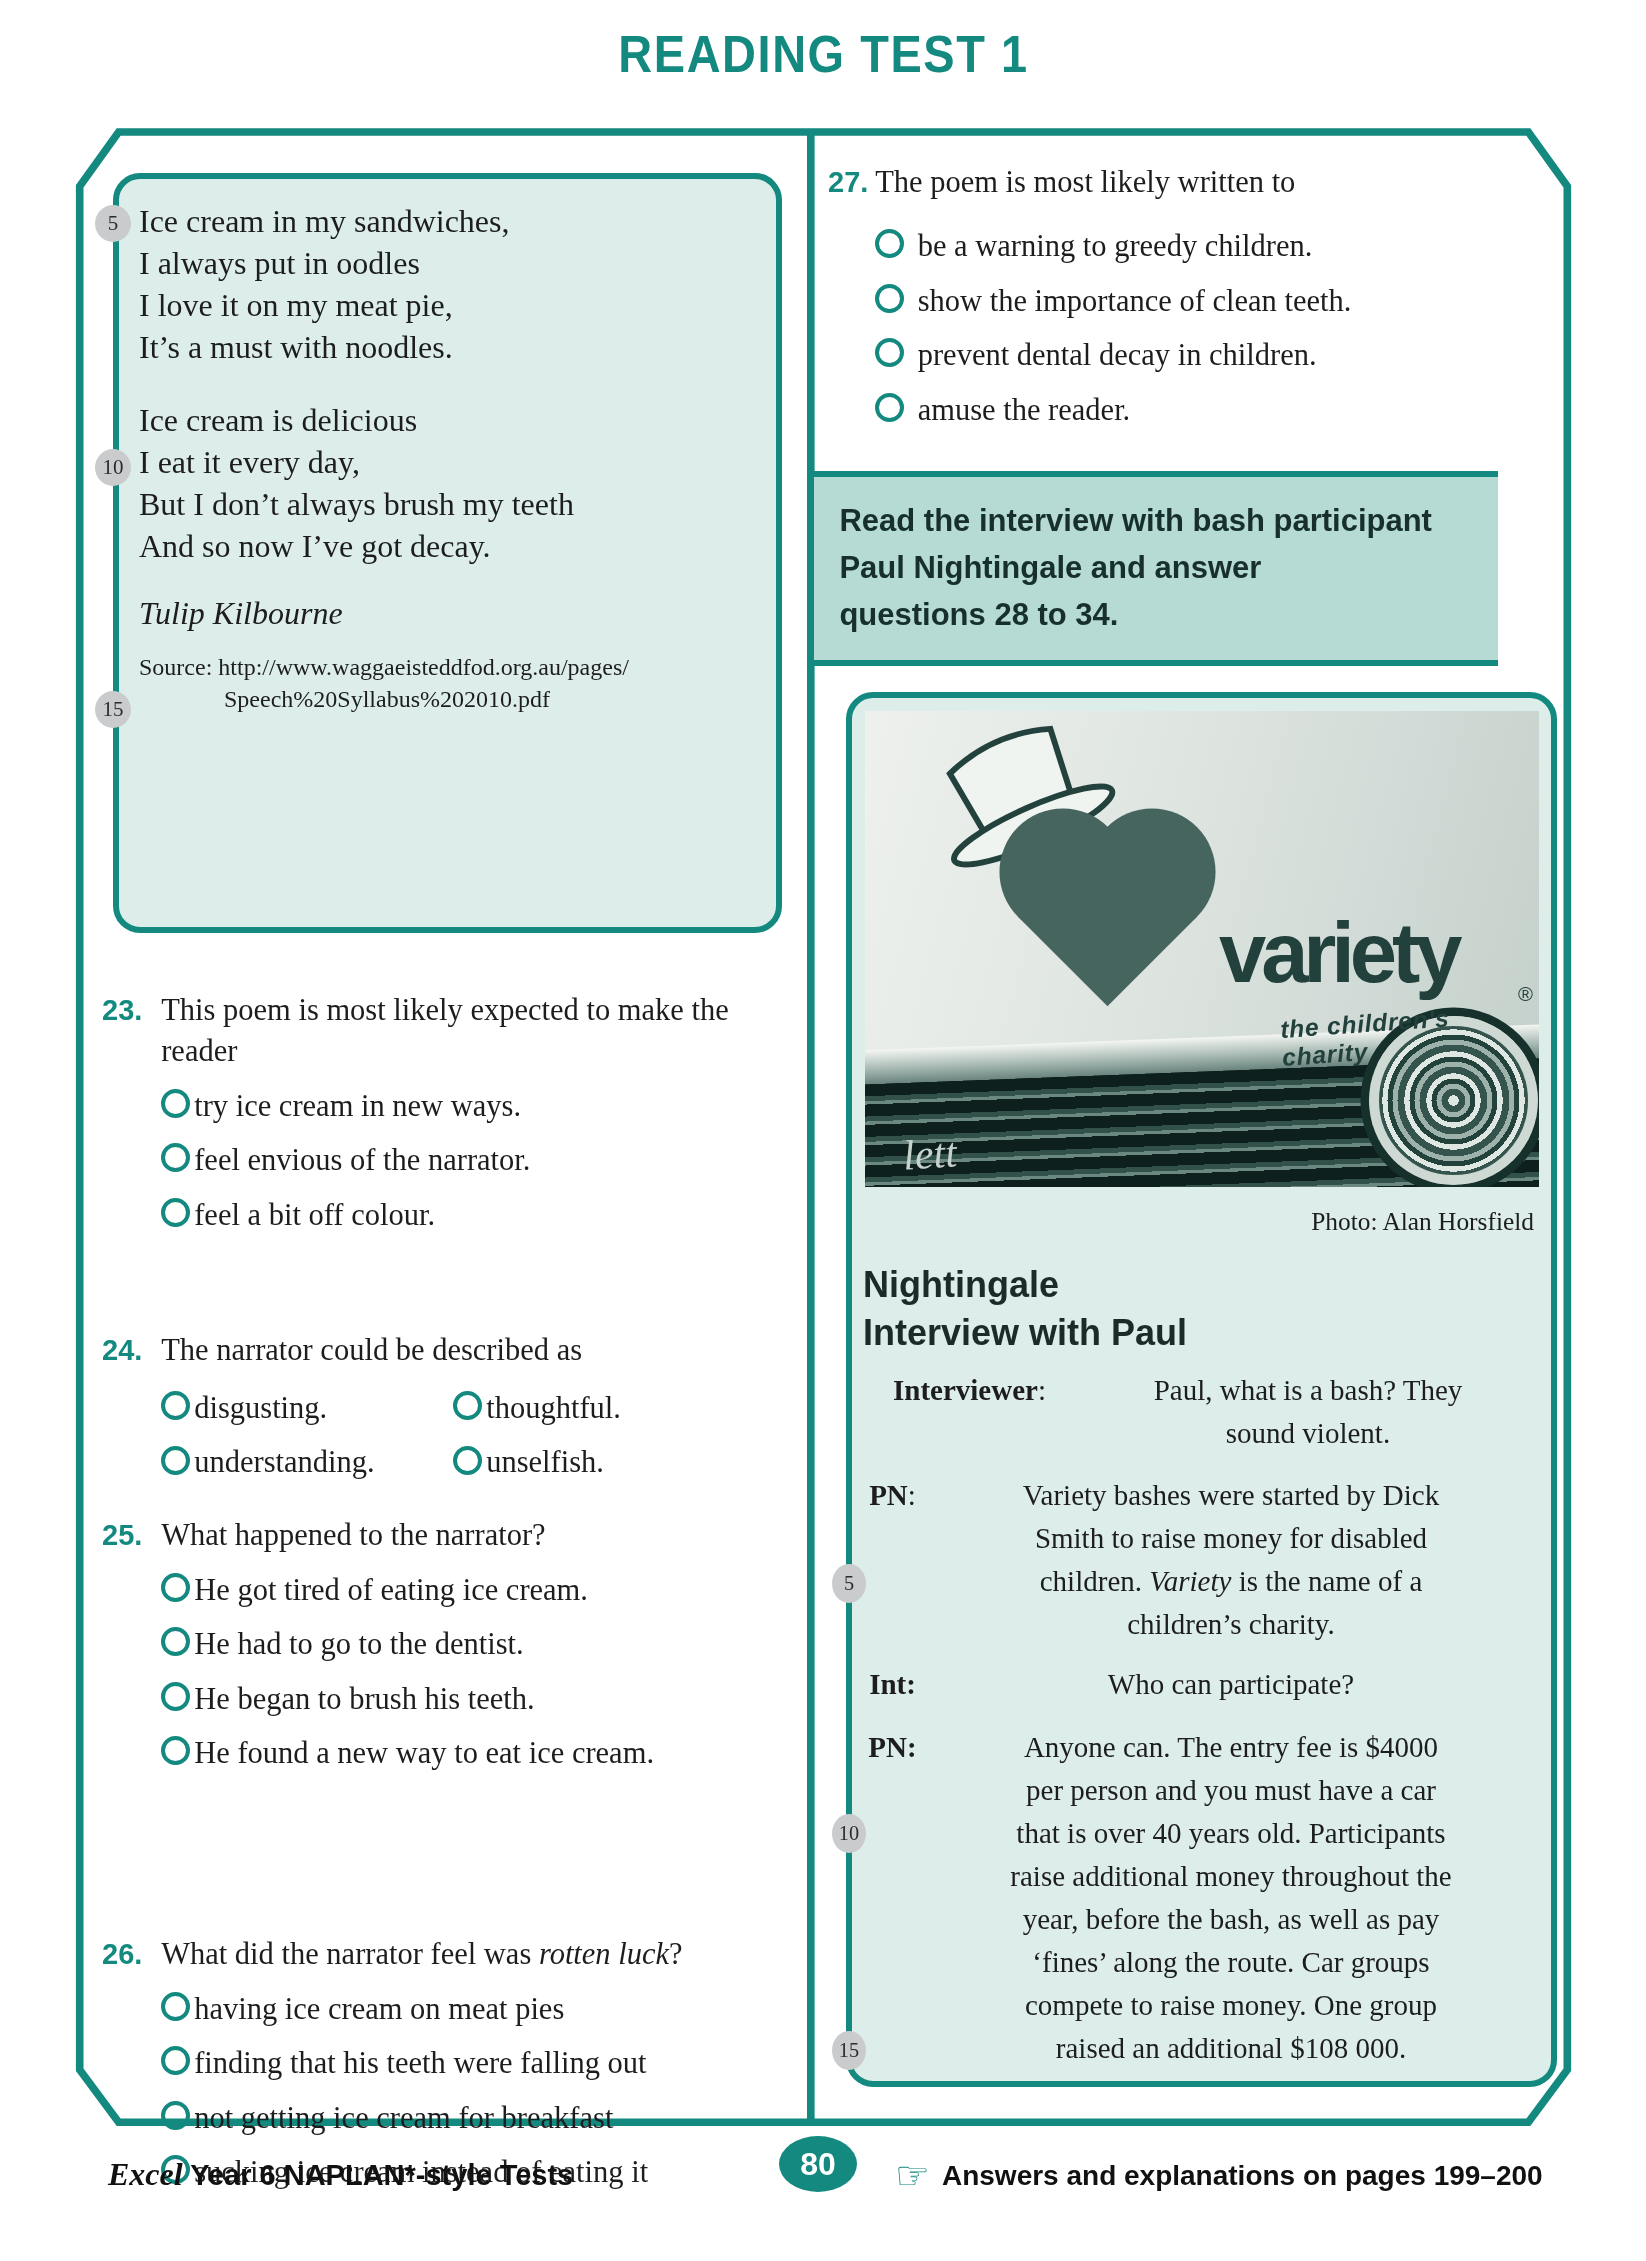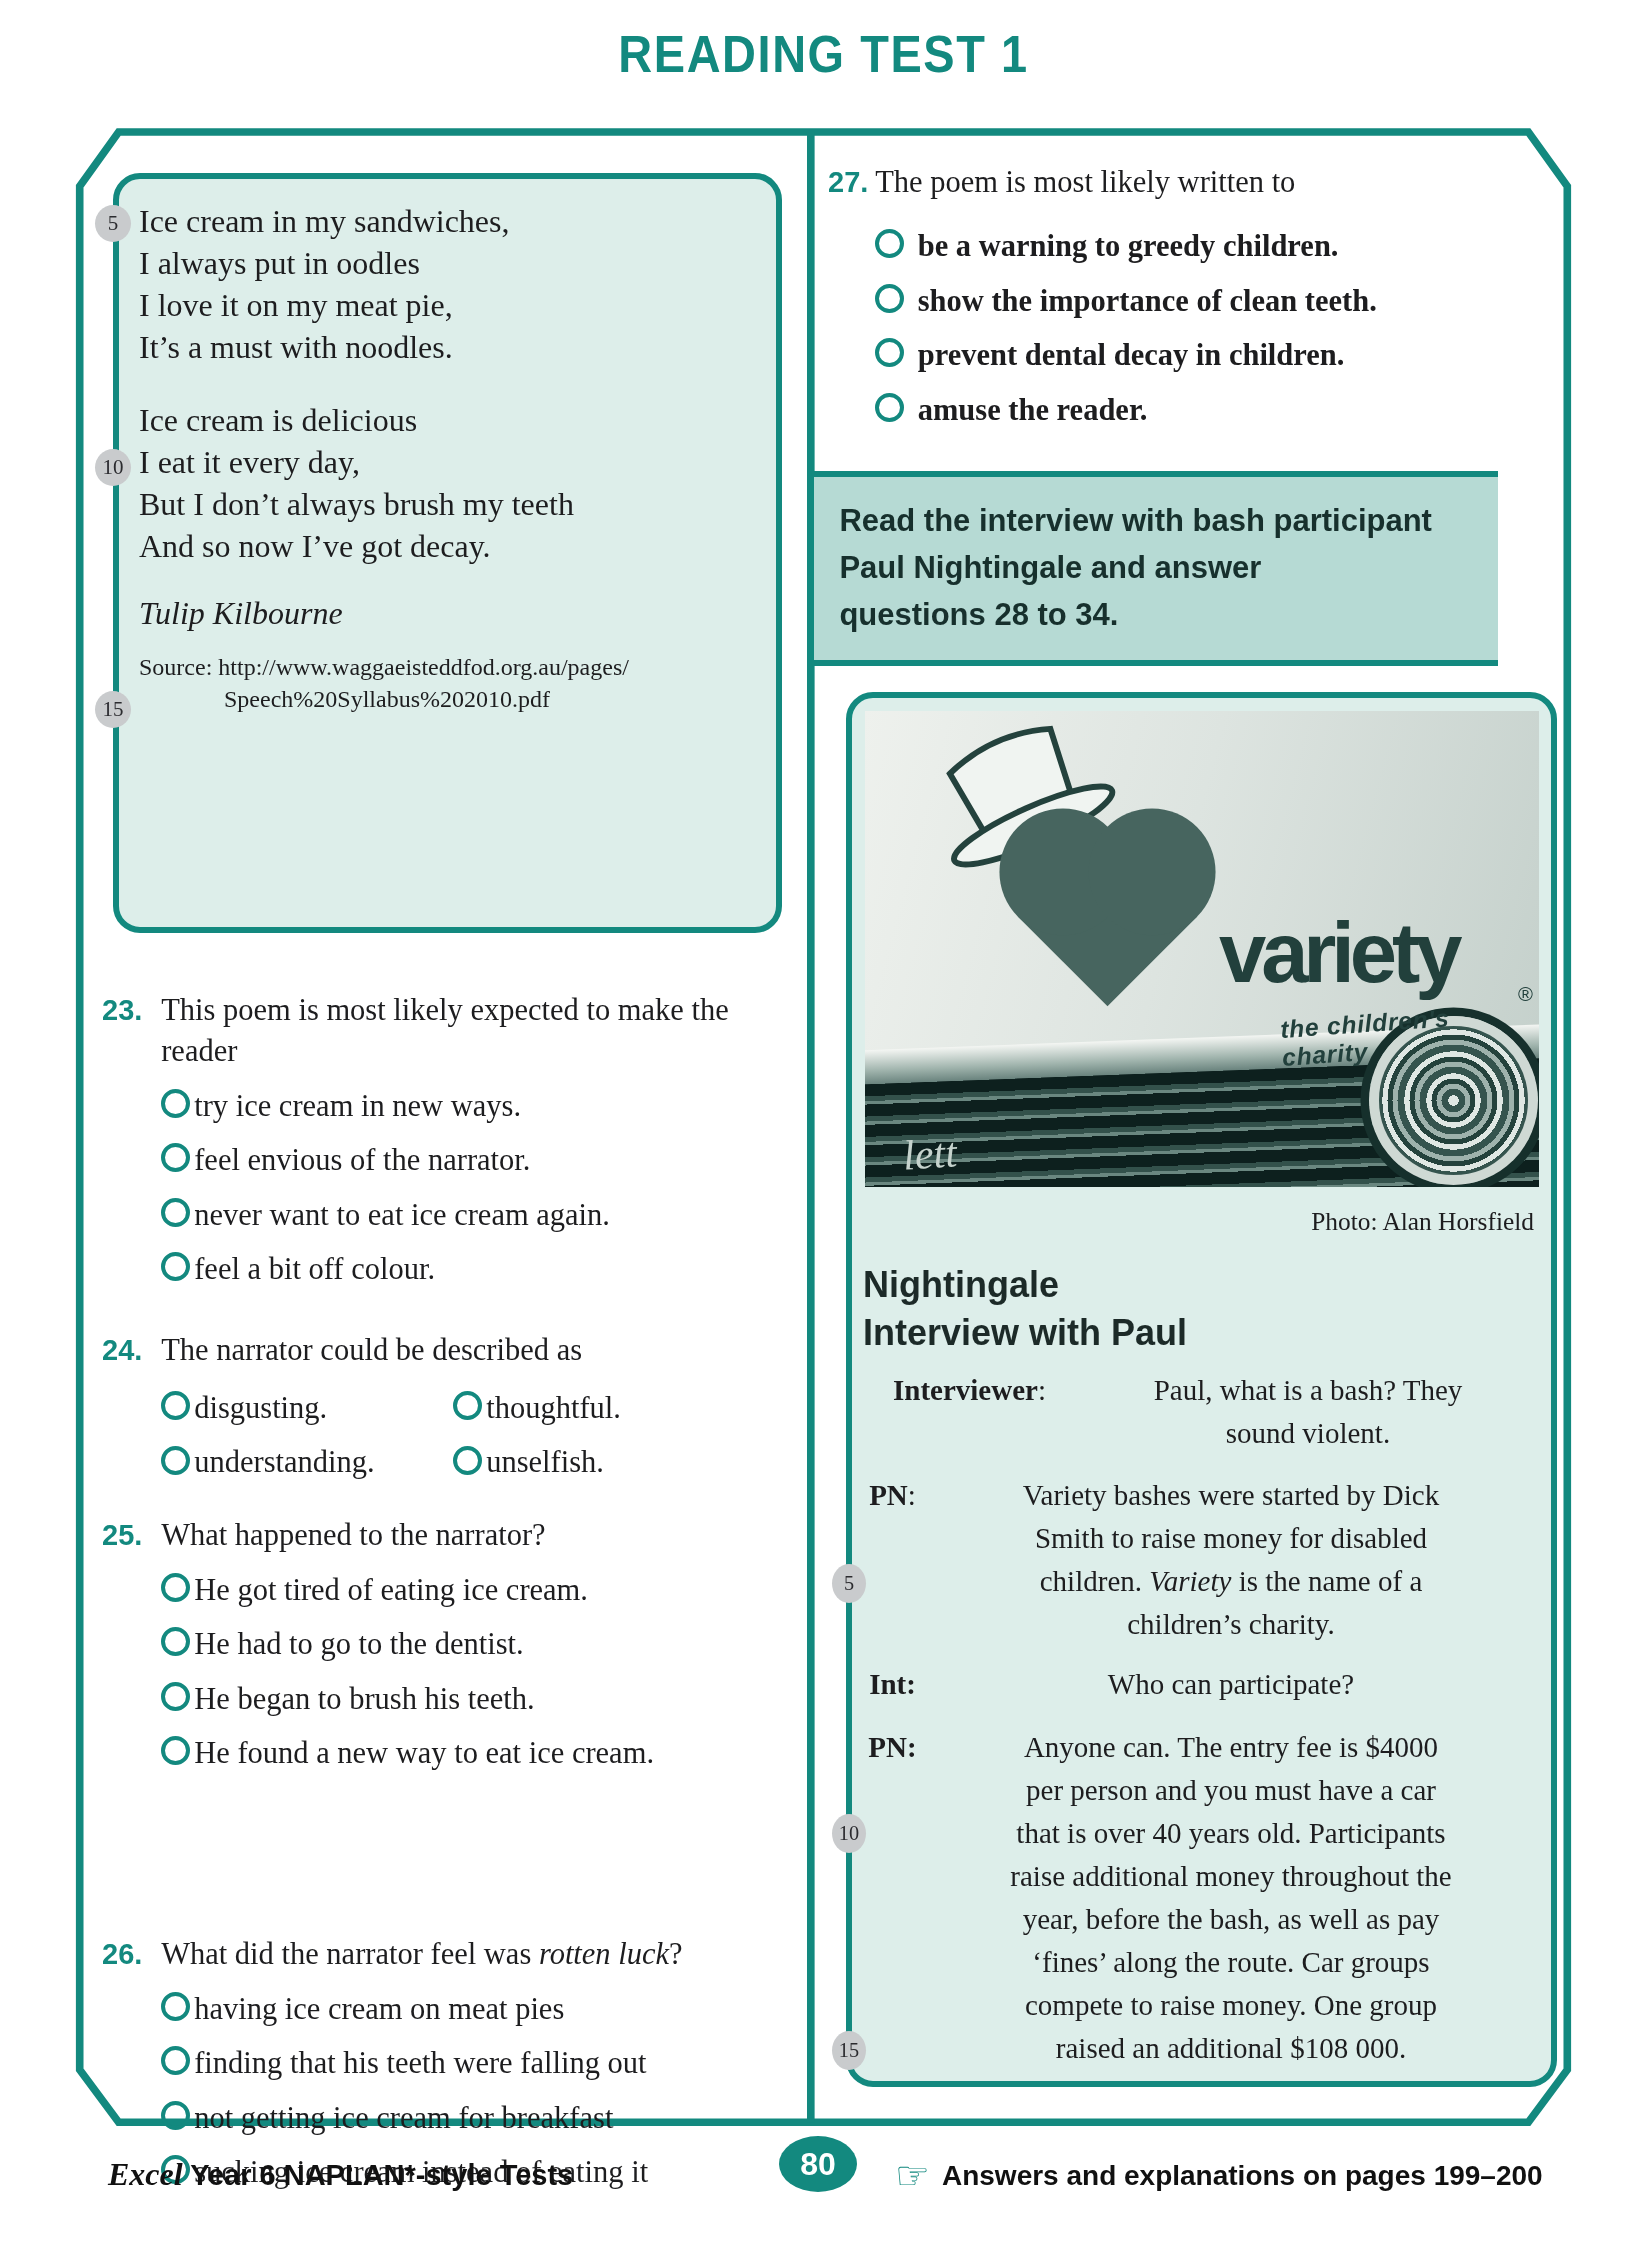--- a/index.html
+++ b/index.html
@@ -38,21 +38,21 @@
   .q27 .qnum{width:37px;}
   .qbody{flex:1;}
   .qtext{margin:0;}
   #q23 .qtext{max-width:584px;}
   .opts{margin-top:3.4px;}
   .opts-grid{display:grid;grid-template-columns:292px 1fr;margin-top:3.4px;}
   .opt{display:flex;gap:4px;margin-top:13.5px;align-items:flex-start;}
   .radio{flex:0 0 auto;width:29px;height:29px;box-sizing:border-box;border:4.2px solid var(--accent);
          border-radius:50%;margin-top:3.4px;background:transparent;}
   .q27 .opt{gap:13.5px;}
-  .q27 .opts{margin-top:23px;font-weight:bold;}
+  .q27 .opts{margin-top:23px;}
 
   
   .instruction{position:absolute;left:814px;top:471px;width:684px;box-sizing:border-box;
                background:var(--instruction_bg);border-top:6px solid var(--accent);
                border-bottom:6px solid var(--accent);padding:20.3px 17px 22px 25.4px;
                font-family:"Liberation Sans",sans-serif;font-weight:700;font-size:31px;
                line-height:47px;color:#17302d;}
 
   
   .ibox{position:absolute;left:846px;top:692px;width:711px;height:1395px;box-sizing:border-box;
@@ -155,24 +155,20 @@
         <div class="opt">
           <span class="radio"></span>
           <span>try ice cream in new ways.</span>
         </div>
         <div class="opt">
           <span class="radio"></span>
           <span>feel envious of the narrator.</span>
         </div>
         <div class="opt">
           <span class="radio"></span>
-          <span>never want to eat ice cream again.</span>
-        </div>
-        <div class="opt">
-          <span class="radio"></span>
           <span>feel a bit off colour.</span>
         </div>
       </div>
     </div>
   </div>
 
   <div class="q" id="q24" style="left:102px;top:1330px;width:685px;">
     <div class="qnum">24.</div>
     <div class="qbody">
       <p class="qtext">The narrator could be described as</p>

